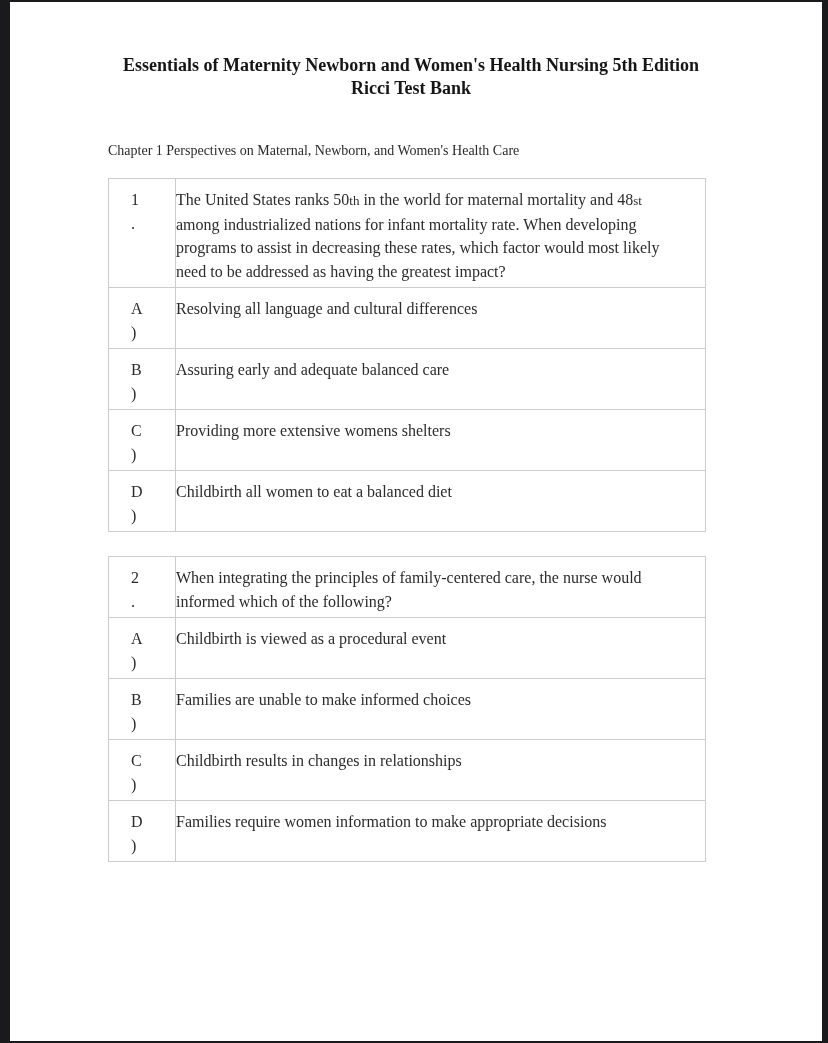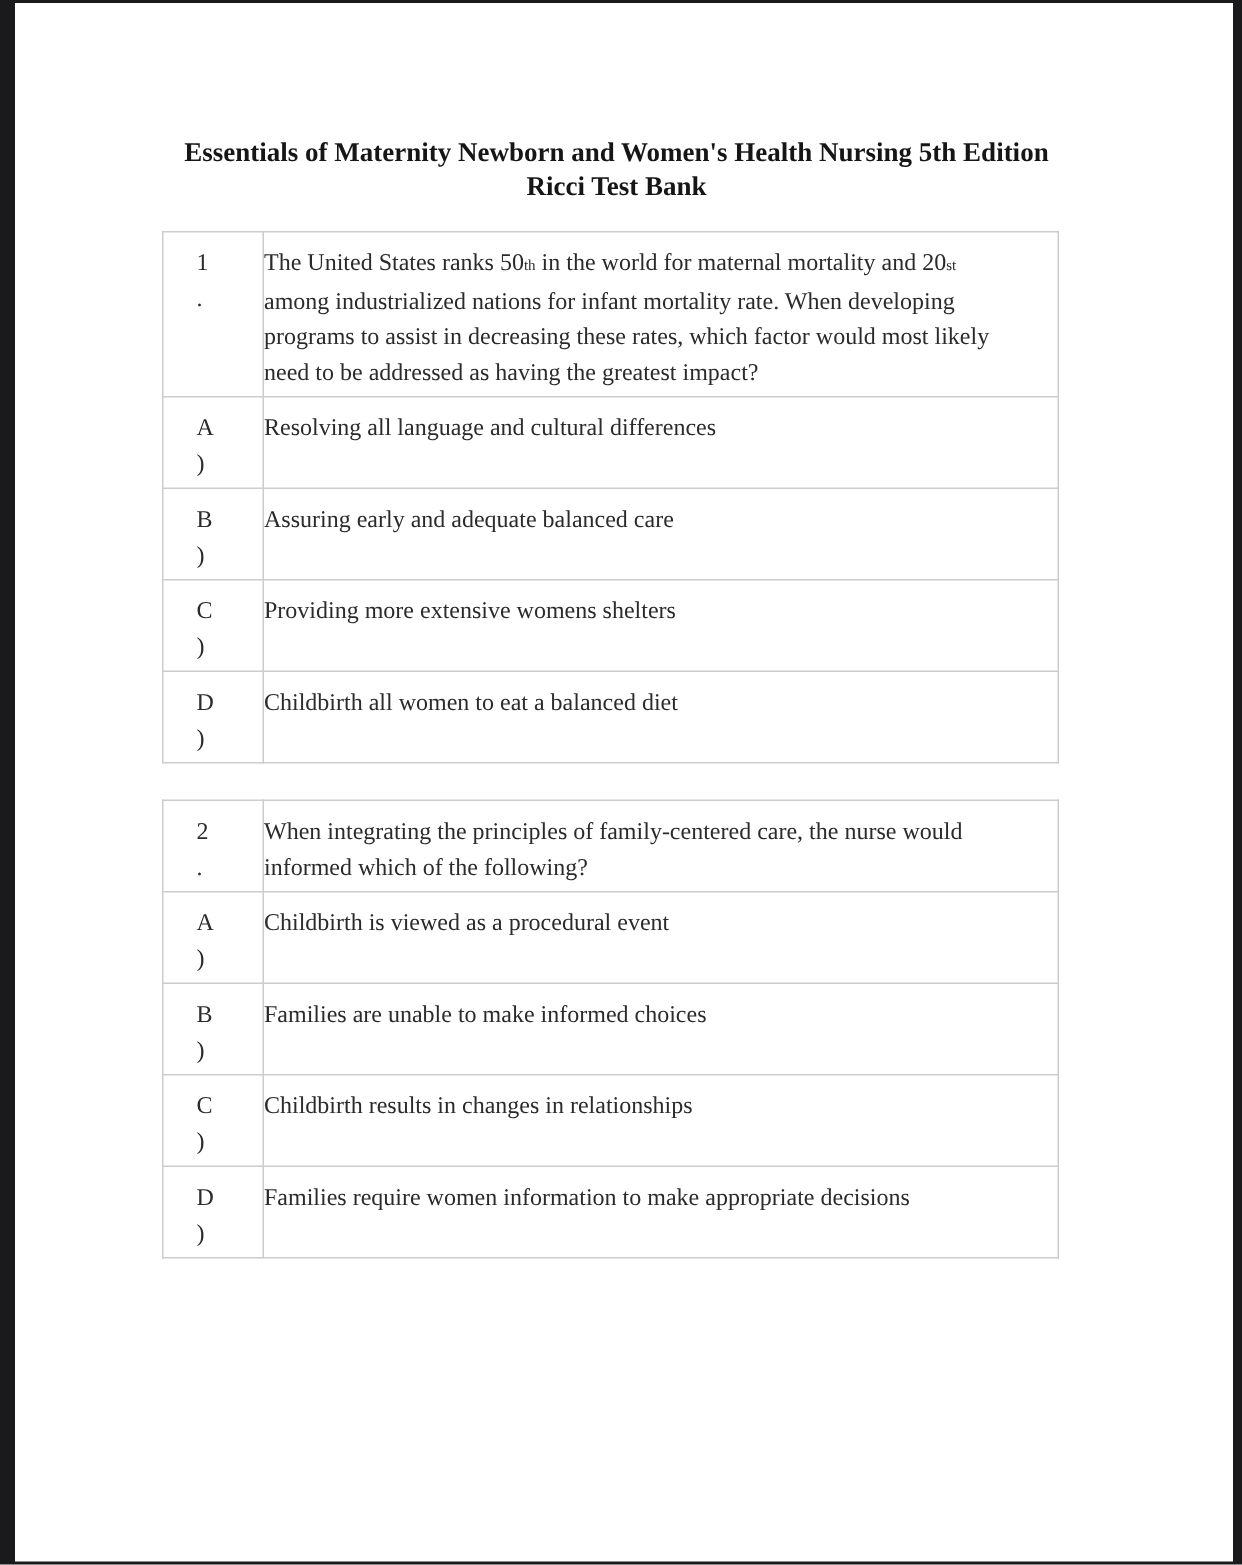--- a/index.html
+++ b/index.html
@@ -12,21 +12,21 @@
     font-family: "Liberation Serif", serif;
   }
   .page {
     position: absolute;
     left: 10px;
     top: 2px;
     width: 812px;
     height: 1039px;
     background: #ffffff;
     box-sizing: border-box;
-    padding-top: 88px;
+    padding-top: 52px;
   }
   .doc-title {
     margin: 0 0 0 96px;
     width: 610px;
     text-align: center;
     font-weight: bold;
     font-size: 18px;
     line-height: 23px;
     color: #161616;
   }
@@ -53,35 +53,36 @@
     vertical-align: top;
   }
   td.cell-num {
     width: 44px;
     padding: 9px 0 4px 22px;
     white-space: pre-line;
   }
   td.cell-text {
     padding: 9px 24px 4px 0;
   }
-  .sm { font-size: 10px; }
+  .sm { font-size: 13px; }
 </style>
 </head>
 <body>
 
 <div class="page">
   <div class="doc-title">Essentials of Maternity Newborn and Women's Health Nursing 5th Edition Ricci Test Bank</div>
 
+  <div class="chapter-heading">Chapter 1 Perspectives on Maternal, Newborn, and Women's Health Care</div>
 
   <table class="question-table q1">
     <tbody>
         <tr>
           <td class="cell-num">1
 .</td>
-          <td class="cell-text"><span>The United States ranks 50</span><span class="sm">th</span><span> in the world for maternal mortality and 20</span><span class="sm">st</span><span> among industrialized nations for infant mortality rate. When developing programs to assist in decreasing these rates, which factor would most likely need to be addressed as having the greatest impact?</span></td>
+          <td class="cell-text"><span>The United States ranks 50</span><span class="sm">th</span><span> in the world for maternal mortality and 48</span><span class="sm">st</span><span> among industrialized nations for infant mortality rate. When developing programs to assist in decreasing these rates, which factor would most likely need to be addressed as having the greatest impact?</span></td>
         </tr>
         <tr>
           <td class="cell-num">A
 )</td>
           <td class="cell-text">Resolving all language and cultural differences</td>
         </tr>
         <tr>
           <td class="cell-num">B
 )</td>
           <td class="cell-text">Assuring early and adequate balanced care</td>

